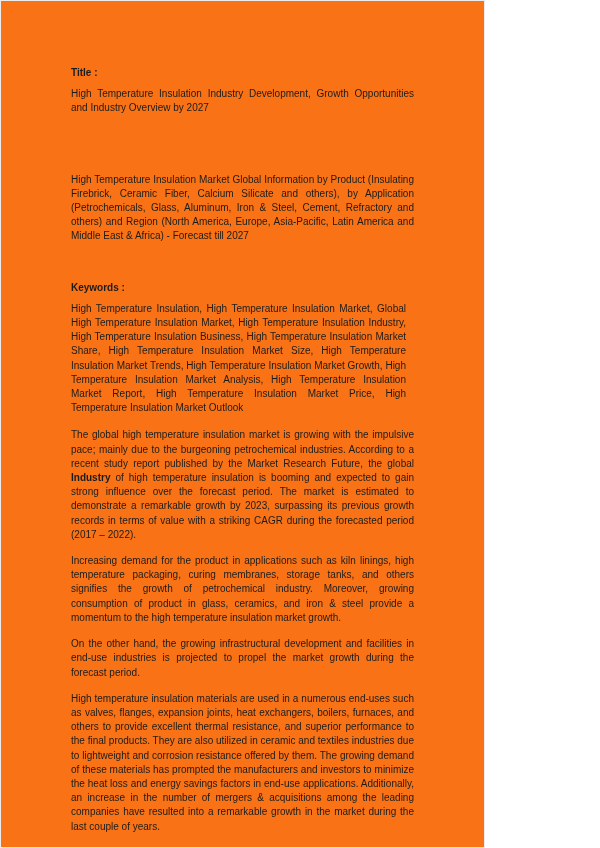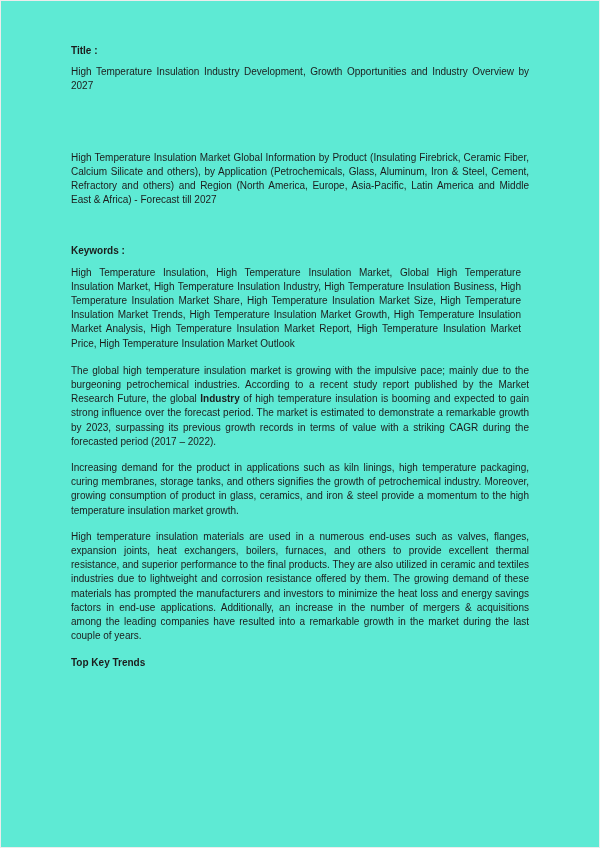--- a/index.html
+++ b/index.html
@@ -8,25 +8,25 @@
     background: #ffffff;
   }
   body {
     width: 600px;
     height: 848px;
     font-family: "Liberation Sans", sans-serif;
     color: #1c1c1c;
   }
   .page {
     box-sizing: border-box;
-    width: 600px;
+    width: 485px;
     height: 848px;
-    background: #5eead4;
+    background: #f97316;
     box-shadow: inset 0 0 0 1px #ececec;
-    padding: 44px 71px 0 71px;
+    padding: 66px 71px 0 71px;
     overflow: hidden;
   }
   .doc-text {
     font-size: 10px;
     line-height: 14.2px;
     margin: 0;
   }
   .label {
     font-weight: bold;
     margin: 0 0 7px 0;
@@ -71,18 +71,19 @@
 
   <p class="doc-text label">Keywords :</p>
 
   <p class="doc-text justify keywords-text">High Temperature Insulation, High Temperature Insulation Market, Global High Temperature Insulation Market, High Temperature Insulation Industry, High Temperature Insulation Business, High Temperature Insulation Market Share, High Temperature Insulation Market Size, High Temperature Insulation Market Trends, High Temperature Insulation Market Growth, High Temperature Insulation Market Analysis, High Temperature Insulation Market Report, High Temperature Insulation Market Price, High Temperature Insulation Market Outlook</p>
 
 
   <p class="doc-text justify body-para"><span>The global high temperature insulation market is growing with the impulsive pace; mainly due to the burgeoning petrochemical industries. According to a recent study report published by the Market Research Future, the global </span><span class="bold">Industry</span><span> of high temperature insulation is booming and expected to gain strong influence over the forecast period. The market is estimated to demonstrate a remarkable growth by 2023, surpassing its previous growth records in terms of value with a striking CAGR during the forecasted period (2017 – 2022).</span></p>
 
   <p class="doc-text justify body-para">Increasing demand for the product in applications such as kiln linings, high temperature packaging, curing membranes, storage tanks, and others signifies the growth of petrochemical industry. Moreover, growing consumption of product in glass, ceramics, and iron &amp; steel provide a momentum to the high temperature insulation market growth.</p>
 
+  <p class="doc-text justify body-para">On the other hand, the growing infrastructural development and facilities in end-use industries is projected to propel the market growth during the forecast period.</p>
 
   <p class="doc-text justify body-para">High temperature insulation materials are used in a numerous end-uses such as valves, flanges, expansion joints, heat exchangers, boilers, furnaces, and others to provide excellent thermal resistance, and superior performance to the final products. They are also utilized in ceramic and textiles industries due to lightweight and corrosion resistance offered by them. The growing demand of these materials has prompted the manufacturers and investors to minimize the heat loss and energy savings factors in end-use applications. Additionally, an increase in the number of mergers &amp; acquisitions among the leading companies have resulted into a remarkable growth in the market during the last couple of years.</p>
 
   <p class="doc-text keyplayers-heading">Top Key Trends</p>
 
 </div>
 
 </body></html>

